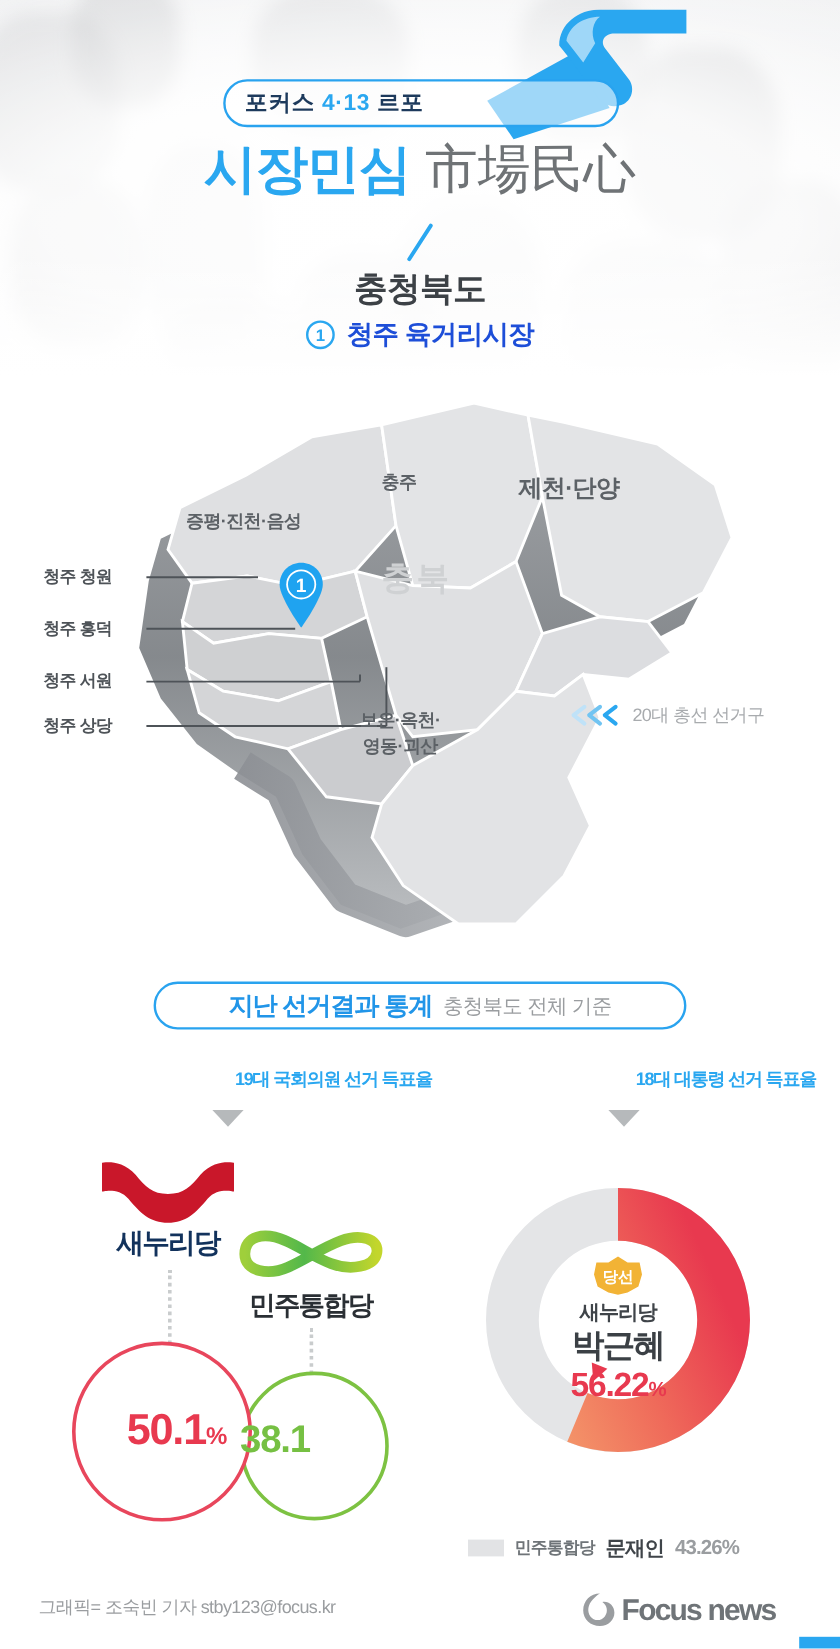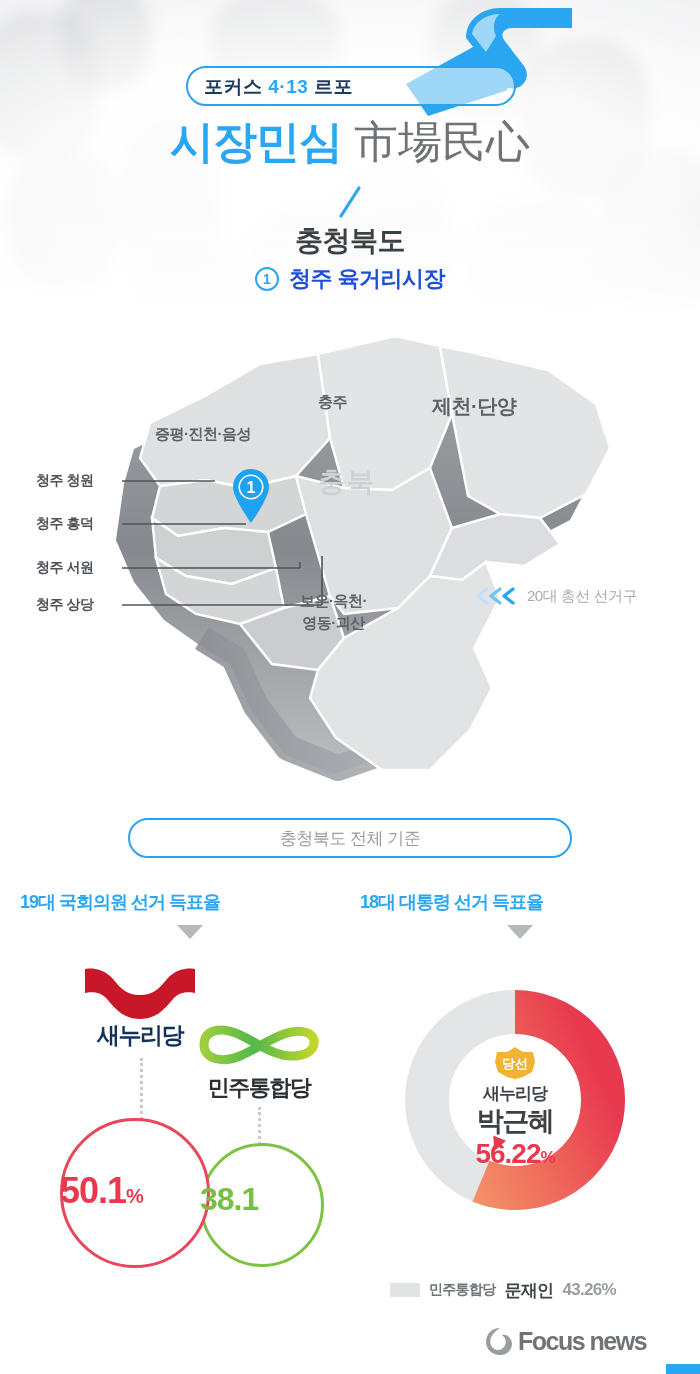--- a/index.html
+++ b/index.html
@@ -101,22 +101,22 @@
   
   .stat-pill{
     position:absolute;left:128px;top:818px;width:444px;height:40px;
     border:2px solid #29a3ef;border-radius:21px;background:#fff;
     box-sizing:border-box;
     display:flex;align-items:center;justify-content:center;gap:9px;
   }
   .stat-pill .b{font-size:21px;font-weight:bold;color:#2195e8;letter-spacing:-1px;}
   .stat-pill .g{font-size:17px;color:#9a9da0;letter-spacing:-.5px;}
 
-  .col-head{position:absolute;top:890px;font-size:18px;font-weight:bold;
-    color:#2aa7f0;letter-spacing:-1px;white-space:nowrap;text-align:left;}
+  .col-head{position:absolute;top:890px;font-size:15px;font-weight:bold;
+    color:#2aa7f0;letter-spacing:-1px;white-space:nowrap;text-align:right;}
   .ch-left{left:20px;width:340px;}
   .ch-right{left:360px;width:320px;}
   .tri{position:absolute;top:925px;width:0;height:0;
     border-left:13px solid transparent;border-right:13px solid transparent;
     border-top:14px solid #b6b9bb;}
   .tri-l{left:177px;}
   .tri-r{left:507px;}
 
   
   .logo-snuri{position:absolute;left:75px;top:963px;width:130px;height:72px;}
@@ -127,21 +127,21 @@
     font-size:22px;font-weight:bold;color:#2a2f34;letter-spacing:-1.5px;}
 
   .dots{position:absolute;border-left:3px dotted #c9cccd;}
   .dots-a{left:140px;top:1058px;height:62px;}
   .dots-b{left:258px;top:1107px;height:38px;}
 
   .circ{position:absolute;border-radius:50%;box-sizing:border-box;background:#fff;}
   .circ-red{left:60px;top:1118px;width:150px;height:150px;border:3px solid #e8465c;}
   .circ-grn{left:200px;top:1143px;width:124px;height:124px;border:3px solid #7dc242;}
   .circ-val{position:absolute;font-weight:bold;white-space:nowrap;}
-  .val-red{left:60px;top:1170px;width:174px;
+  .val-red{left:60px;top:1170px;width:174px;text-align:center;
     font-size:36px;color:#e8394f;letter-spacing:-1px;}
   .val-grn{left:200px;top:1181px;width:124px;text-align:left;
     font-size:32px;color:#76c043;letter-spacing:-1px;}
   .pct-sm{font-size:20px;}
 
   
   .donut{position:absolute;left:400px;top:985px;width:230px;height:230px;}
   .donut-badge{position:absolute;left:492px;top:1046px;width:46px;height:34px;}
   .donut-party{position:absolute;left:430px;top:1082px;width:170px;text-align:center;
     font-size:17px;font-weight:bold;color:#3f4449;letter-spacing:-1px;}
@@ -303,20 +303,21 @@
   <div class="legend-20">
     <svg class="chevs" width="46" height="20" viewBox="0 0 46 20">
       <path d="M13 3 L4 10 L13 17" fill="none" stroke="#bfe2f8" stroke-width="3.4" stroke-linecap="round" stroke-linejoin="round"></path>
       <path d="M26 3 L17 10 L26 17" fill="none" stroke="#71c4f2" stroke-width="3.4" stroke-linecap="round" stroke-linejoin="round"></path>
       <path d="M39 3 L30 10 L39 17" fill="none" stroke="#2aa7f0" stroke-width="3.4" stroke-linecap="round" stroke-linejoin="round"></path>
     </svg>
     <span class="txt">20대 총선 선거구</span>
   </div>
 
   <div class="stat-pill">
+    <span class="b">지난 선거결과 통계</span>
     <span class="g">충청북도 전체 기준</span>
   </div>
 
   <div class="col-head ch-left">19대 국회의원 선거 득표율</div>
   <div class="col-head ch-right">18대 대통령 선거 득표율</div>
   <div class="tri tri-l"></div>
   <div class="tri tri-r"></div>
 
   <svg class="logo-snuri" viewBox="0 0 130 72">
     <path d="M10 6 C10 6 26 2 38 16 C46 26 52 32 65 32 C78 32 84 26 92 16 C104 2 120 6 120 6
@@ -373,20 +374,21 @@
     <span>56.22</span><span class="pct-sm">%</span>
   </div>
 
   <div class="dlegend">
     <span class="sw" style="background: rgb(226, 227, 229);"></span>
     <span class="p">민주통합당</span>
     <span class="n">문재인</span>
     <span class="v"><span>43.26</span><span>%</span></span>
   </div>
 
+  <div class="credit">그래픽= 조숙빈 기자 stby123@focus.kr</div>
   <svg class="brand" viewBox="0 0 190 30">
     <g>
       <path d="M16 2 C8 2 2 8 2 16 C2 23 8 29 16 29 C23 29 28 24 28 18
                C28 12 23 8 18 9 C22 12 23 17 20 21 C17 25 11 25 8 21
                C5 17 6 11 10 7 C12 5 14 3 16 2 Z" fill="#9a9da0"></path>
     </g>
     <text x="34" y="24" fill="#6f7478" font-family="Liberation Sans, sans-serif" font-size="25" font-weight="bold" letter-spacing="-1.5">Focus news</text>
   </svg>
   <div class="accentbar"></div>
 

